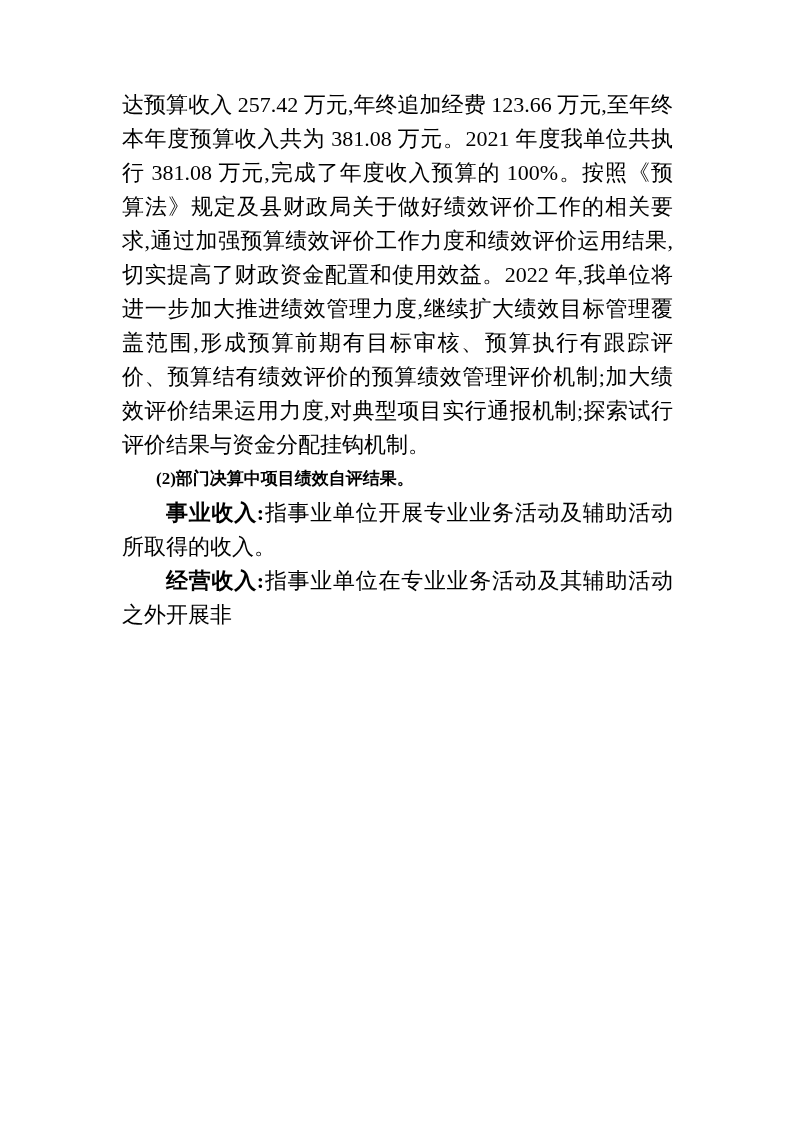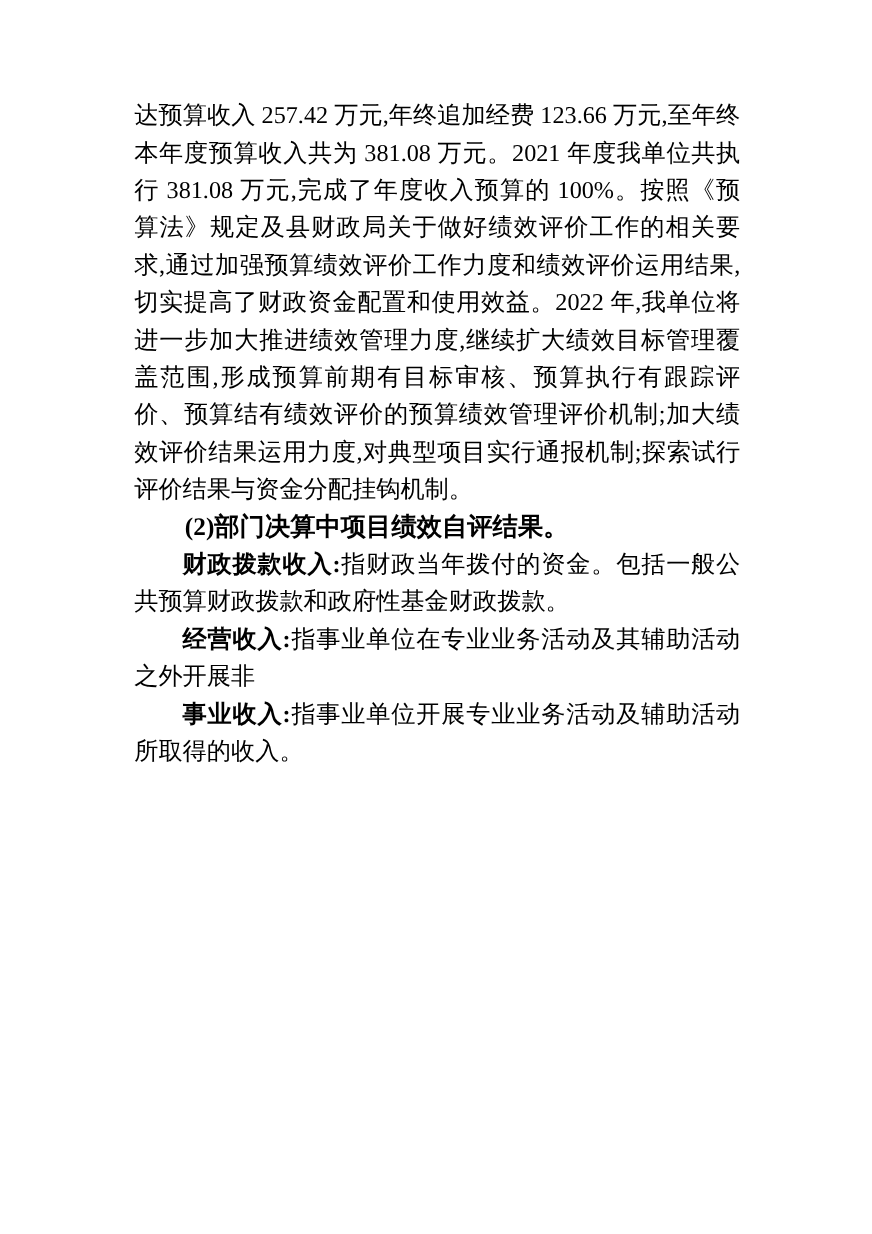--- a/index.html
+++ b/index.html
@@ -19,21 +19,21 @@
   }
   .body-text {
     font-size: 22px;
     line-height: 34px;
     text-align: justify;
     text-justify: inter-ideograph;
     word-break: break-all;
   }
   .indent-2em { text-indent: 2em; }
   .subheading {
-    font-size: 23px;
+    font-size: 17px;
     line-height: 34px;
     font-weight: bold;
     text-indent: 2em;
     text-align: left;
   }
   .section-heading {
     font-size: 24px;
     line-height: 36px;
     font-weight: bold;
     text-align: center;
@@ -49,23 +49,22 @@
   <div class="content">
 
     <p class="body-text">达预算收入 257.42 万元,年终追加经费 123.66 万元,至年终本年度预算收入共为 381.08 万元。2021 年度我单位共执行 381.08 万元,完成了年度收入预算的 100%。按照《预算法》规定及县财政局关于做好绩效评价工作的相关要求,通过加强预算绩效评价工作力度和绩效评价运用结果,切实提高了财政资金配置和使用效益。2022 年,我单位将进一步加大推进绩效管理力度,继续扩大绩效目标管理覆盖范围,形成预算前期有目标审核、预算执行有跟踪评价、预算结有绩效评价的预算绩效管理评价机制;加大绩效评价结果运用力度,对典型项目实行通报机制;探索试行评价结果与资金分配挂钩机制。</p>
 
     <p class="subheading">(2)部门决算中项目绩效自评结果。</p>
 
 
 
     <div>
 
-      <p class="body-text indent-2em definition"><span class="term">财政拨款收入:</span><span>指财政当年拨付的资金。包括一般公共预算财政拨款和政府性基金财政拨款。</span></p>
 
 
+      <p class="body-text indent-2em definition"><span class="term">事业收入:</span><span>指事业单位开展专业业务活动及辅助活动所取得的收入。</span></p>
+
       <p class="body-text indent-2em definition"><span class="term">经营收入:</span><span>指事业单位在专业业务活动及其辅助活动之外开展非</span></p>
-
-      <p class="body-text indent-2em definition"><span class="term">事业收入:</span><span>指事业单位开展专业业务活动及辅助活动所取得的收入。</span></p>
 
     </div>
 
   </div>
 </div>
 
 </body></html>

